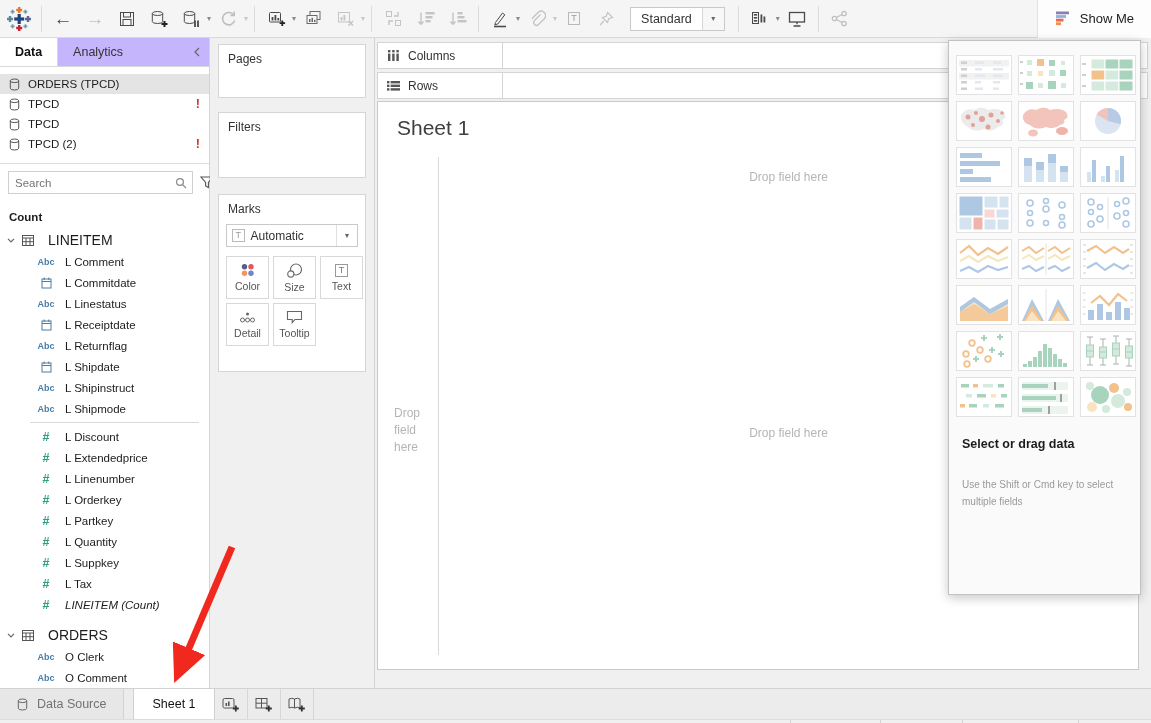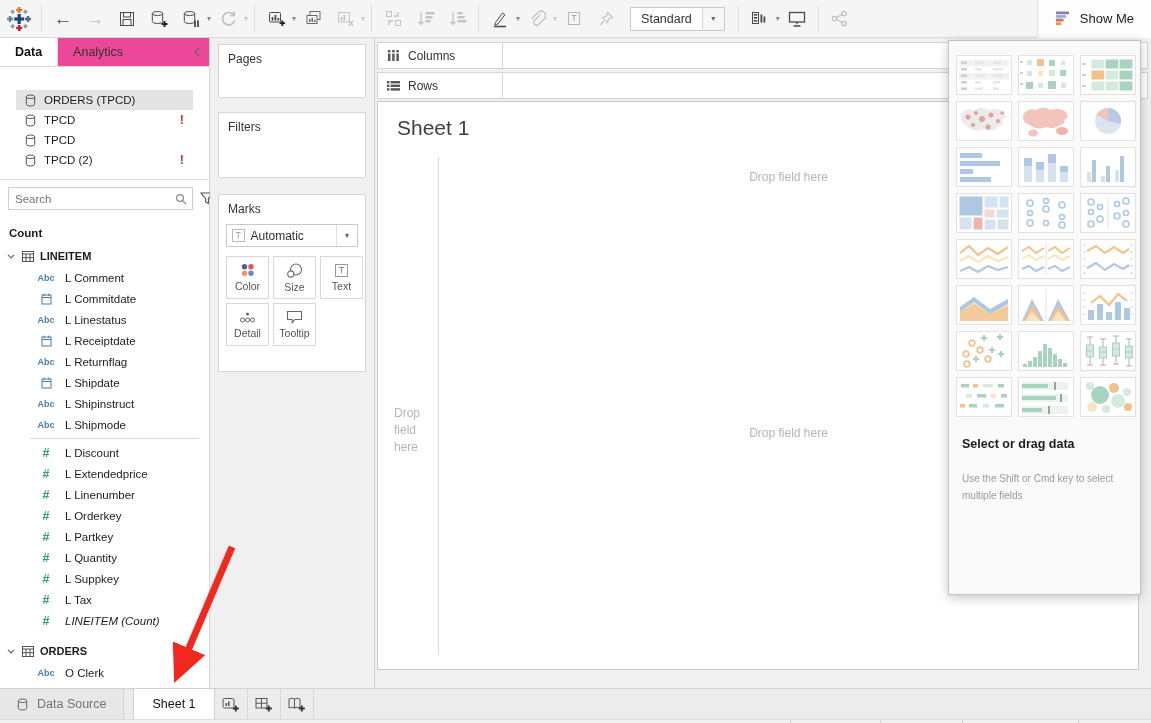--- a/index.html
+++ b/index.html
@@ -27,40 +27,40 @@
   .standard-select .dd { width:22px; height:100%; border-left:1px solid #d6d6d6;
     display:flex; align-items:center; justify-content:center; color:#666; font-size:8px; background:#f7f7f7;}
   .showme-btn { margin-left:auto; height:38px; display:flex; align-items:center; gap:8px;
     padding:0 17px; background:#fdfdfd; border-left:1px solid #e2e2e2; font-size:13px; color:#1c1c1c; }
   .tbox { border:1px solid #b9b9b9; color:#9a9a9a; font-size:9px; padding:0 2.5px; line-height:11px; }
   .tbox.dk { color:#777; border-color:#999; }
 
   
   .left-pane { position:absolute; left:0; top:38px; width:210px; bottom:35px;
     background:#fff; border-right:1px solid #d4d4d4; display:flex; flex-direction:column; }
-  .pane-tabs { display:flex; align-items:stretch; height:29px; background:#ec4899;
+  .pane-tabs { display:flex; align-items:stretch; height:29px; background:#c4b5fd;
     border-bottom:1px solid #d9d9d9; flex:none; }
   .ptab { padding:0 15px; display:flex; align-items:center; font-size:12.5px; color:#333; }
   .ptab.active { background:#fff; font-weight:bold; color:#111; border-right:1px solid #d9d9d9; }
   .collapse { margin-left:auto; display:flex; align-items:center; padding:0 9px; color:#666; }
-  .sources { padding:7px 16px 9px; border-bottom:1px solid #dedede; flex:none;margin-top:16px; }
+  .sources { padding:7px 0 9px; border-bottom:1px solid #dedede; flex:none; }
   .source-row { display:flex; align-items:center; height:20px; padding:0 9px; font-size:11.5px; gap:8px; }
   .source-row.selected { background:#e4e4e4; }
   .src-name { white-space:nowrap; }
   .err { margin-left:auto; color:#c9352b; font-weight:bold; font-size:12.5px; }
   .search-row { display:flex; align-items:center; padding:7px 8px 6px; gap:7px; flex:none; }
   .search-box { flex:1; display:flex; align-items:center; border:1px solid #cfcfcf; height:23px; background:#fff; }
   .search-box input { border:0; outline:0; flex:1; min-width:0; font-size:11.5px; padding:0 6px;
     color:#333; background:transparent; font-family:inherit; }
   .mini-ic { flex:none; display:flex; align-items:center; }
   .tables-area { flex:1; overflow:hidden; }
   .tables-label { font-size:11.5px; font-weight:bold; padding:11px 9px 6px; }
   .tbl-header { display:flex; align-items:center; height:22px; padding:0 6px; gap:6px; }
   .chev { width:10px; display:flex; justify-content:center; flex:none; }
-  .tbl-name { font-weight:bold; font-size:11px; }
+  .tbl-name { font-weight:normal; font-size:14px;margin-left:8px; }
   .field-row { display:flex; align-items:center; height:21px; padding-left:34px; gap:7px; font-size:11.5px; }
   .fi { width:24px; text-align:center; flex:none; display:flex; justify-content:center; }
   .fi.abc { color:#4a7da5; font-size:9px; font-weight:bold; }
   .fi.num { color:#2f9e84; font-weight:bold; font-size:12.5px; }
   .fname { white-space:nowrap; }
   .it { font-style:italic; }
   .field-sep { height:1px; background:#d9d9d9; margin:3px 10px 3px 30px; }
   .tbl-group.second { margin-top:9px; }
 
   
@@ -99,21 +99,21 @@
     display:flex; align-items:center; justify-content:center; color:#b5b5b5; font-size:12px; }
 
   
   .showme { position:absolute; left:948px; top:40px; width:193px; height:555px;
     background:#fafafa; border:1px solid #c2c2c2; box-shadow:0 3px 10px rgba(0,0,0,.22); z-index:20; }
   .showme-grid { position:absolute; top:14px; left:7px; display:grid;
     grid-template-columns:repeat(3,56px); grid-auto-rows:40px; gap:6px; }
   .sm-cell { background:#fff; border:1px solid #e2e2e2; display:flex; align-items:center;
     justify-content:center; overflow:hidden; }
   .showme-footer { position:absolute; left:13px; top:396px; right:8px; }
-  .sf-title { font-size:12.5px; font-weight:bold; color:#1c1c1c; margin-bottom:19px; }
+  .sf-title { font-size:12.5px; font-weight:bold; color:#1c1c1c; margin-bottom:25px; }
   .sf-hint { font-size:10px; color:#9a9a9a; line-height:17px; width:152px; }
 
   
   .tabbar { position:absolute; left:0; right:0; bottom:4px; height:31px; background:#ececec;
     border-top:1px solid #d2d2d2; display:flex; align-items:stretch; }
   .tab-ds { display:flex; align-items:center; gap:9px; padding:0 17px; font-size:12.5px;
     color:#737373; background:#e7e7e7; border-right:1px solid #d2d2d2; }
   .tab-sheet { display:flex; align-items:center; padding:0 18px; font-size:12.5px; color:#111;
     background:#fff; border-right:1px solid #cfcfcf; border-left:1px solid #cfcfcf; margin-left:9px; }
   .tab-new { width:33px; display:flex; align-items:center; justify-content:center;

